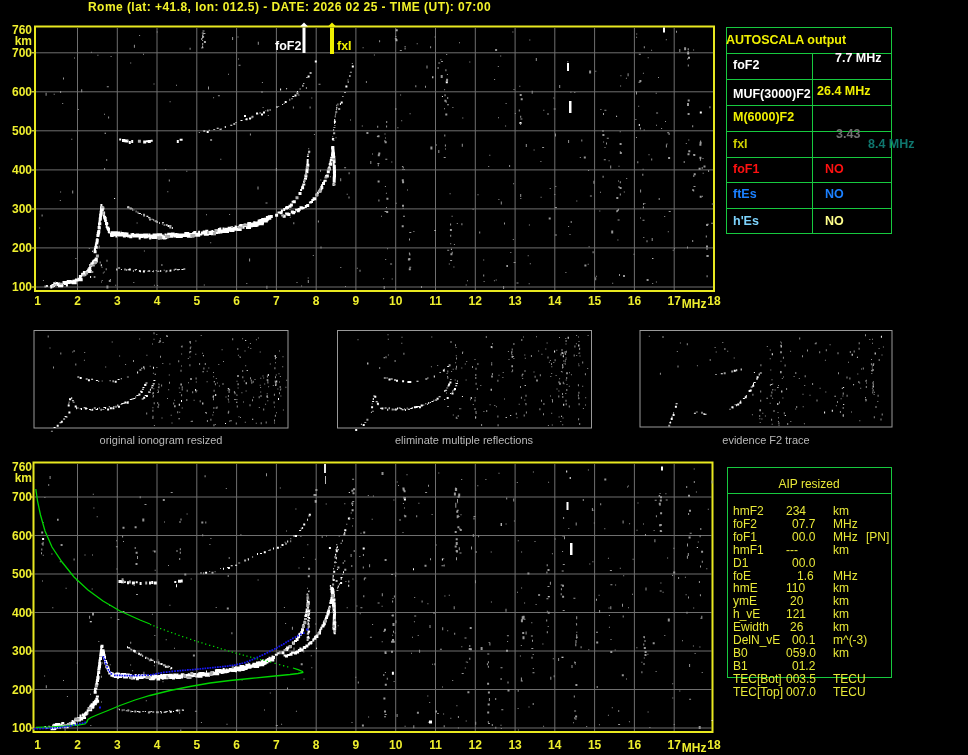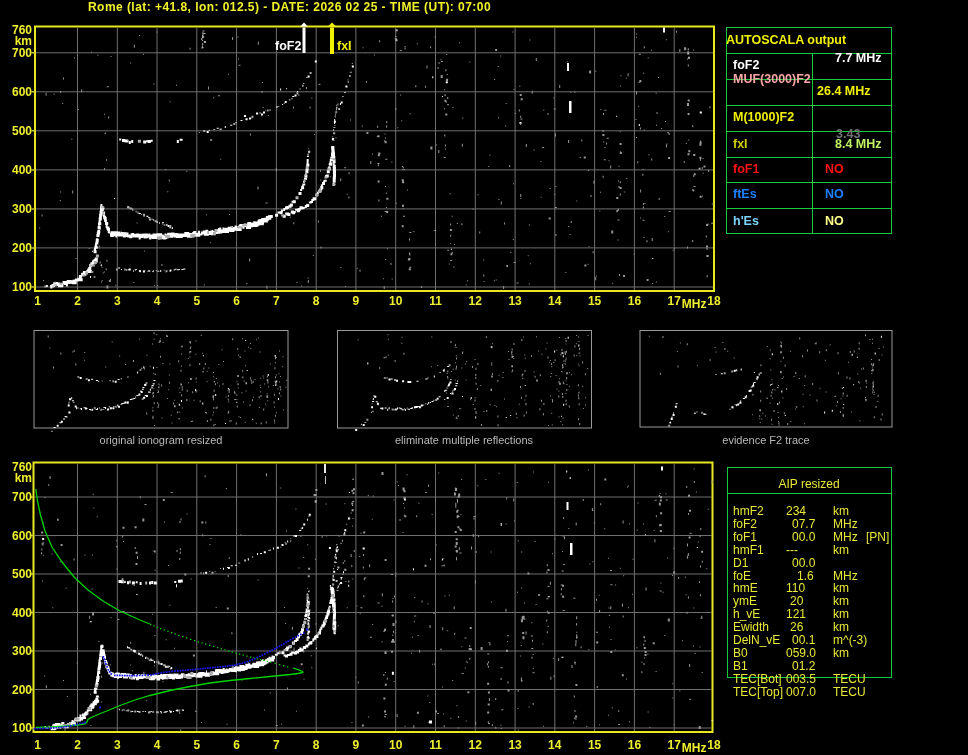--- a/index.html
+++ b/index.html
@@ -130,26 +130,26 @@
 <div style="position:absolute;left:726px;top:79.3px;width:166.2px;height:1px;background:#17c93f"></div>
 <div style="position:absolute;left:726px;top:105.2px;width:166.2px;height:1px;background:#17c93f"></div>
 <div style="position:absolute;left:726px;top:130.8px;width:166.2px;height:1px;background:#17c93f"></div>
 <div style="position:absolute;left:726px;top:156.8px;width:166.2px;height:1px;background:#17c93f"></div>
 <div style="position:absolute;left:726px;top:182.4px;width:166.2px;height:1px;background:#17c93f"></div>
 <div style="position:absolute;left:726px;top:208.3px;width:166.2px;height:1px;background:#17c93f"></div>
 <div style="position:absolute;left:812.4px;top:53.4px;width:1px;height:180.9px;background:#17c93f"></div>
 <div class="cell" style="left:726px;top:27.4px;width:166px;height:26px;line-height:26px;text-align:left;color:#f0f000">AUTOSCALA output</div>
 <div class="cell" style="left:733px;top:53.4px;height:25.9px;line-height:25.9px;color:#ffffff">foF2</div>
 <div class="cell" style="left:835px;top:46px;height:25.9px;line-height:25.9px;color:#ffffff">7.7 MHz</div>
-<div class="cell" style="left:733px;top:67px;height:25.900000000000006px;line-height:25.900000000000006px;color:#fca5a5">MUF(3000)F2</div>
+<div class="cell" style="left:733px;top:82px;height:25.900000000000006px;line-height:25.900000000000006px;color:#ffffff">MUF(3000)F2</div>
 <div class="cell" style="left:817px;top:79.3px;height:25.900000000000006px;line-height:25.900000000000006px;color:#f0f000">26.4 MHz</div>
-<div class="cell" style="left:733px;top:105.2px;height:25.60000000000001px;line-height:25.60000000000001px;color:#f0f000">M(1000)F2</div>
+<div class="cell" style="left:733px;top:105.2px;height:25.60000000000001px;line-height:25.60000000000001px;color:#f0f000">M(6000)F2</div>
 <div class="cell" style="left:836px;top:122px;height:25.60000000000001px;line-height:25.60000000000001px;color:#737373">3.43</div>
 <div class="cell" style="left:733px;top:130.8px;height:26.0px;line-height:26.0px;color:#cfcf00">fxI</div>
-<div class="cell" style="left:835px;top:130.8px;height:26.0px;line-height:26.0px;color:#bef264">8.4 MHz</div>
+<div class="cell" style="left:868px;top:130.8px;height:26.0px;line-height:26.0px;color:#0f766e">8.4 MHz</div>
 <div class="cell" style="left:733px;top:156.8px;height:25.599999999999994px;line-height:25.599999999999994px;color:#ff1111">foF1</div>
 <div class="cell" style="left:825px;top:156.8px;height:25.599999999999994px;line-height:25.599999999999994px;color:#ff1111">NO</div>
 <div class="cell" style="left:733px;top:182.4px;height:25.900000000000006px;line-height:25.900000000000006px;color:#1b80ff">ftEs</div>
 <div class="cell" style="left:825px;top:182.4px;height:25.900000000000006px;line-height:25.900000000000006px;color:#1b80ff">NO</div>
 <div class="cell" style="left:733px;top:208.3px;height:24px;line-height:26.0px;color:#7dd3fc">h'Es</div>
 <div class="cell" style="left:825px;top:208.3px;height:26.0px;line-height:26.0px;color:#ffff8c">NO</div>
   </div>
 
 <div class="tbl aip" id="aip">
     <div style="position:absolute;left:727px;top:467.3px;width:164.5px;height:211.2px;border:1px solid #17c93f"></div>

